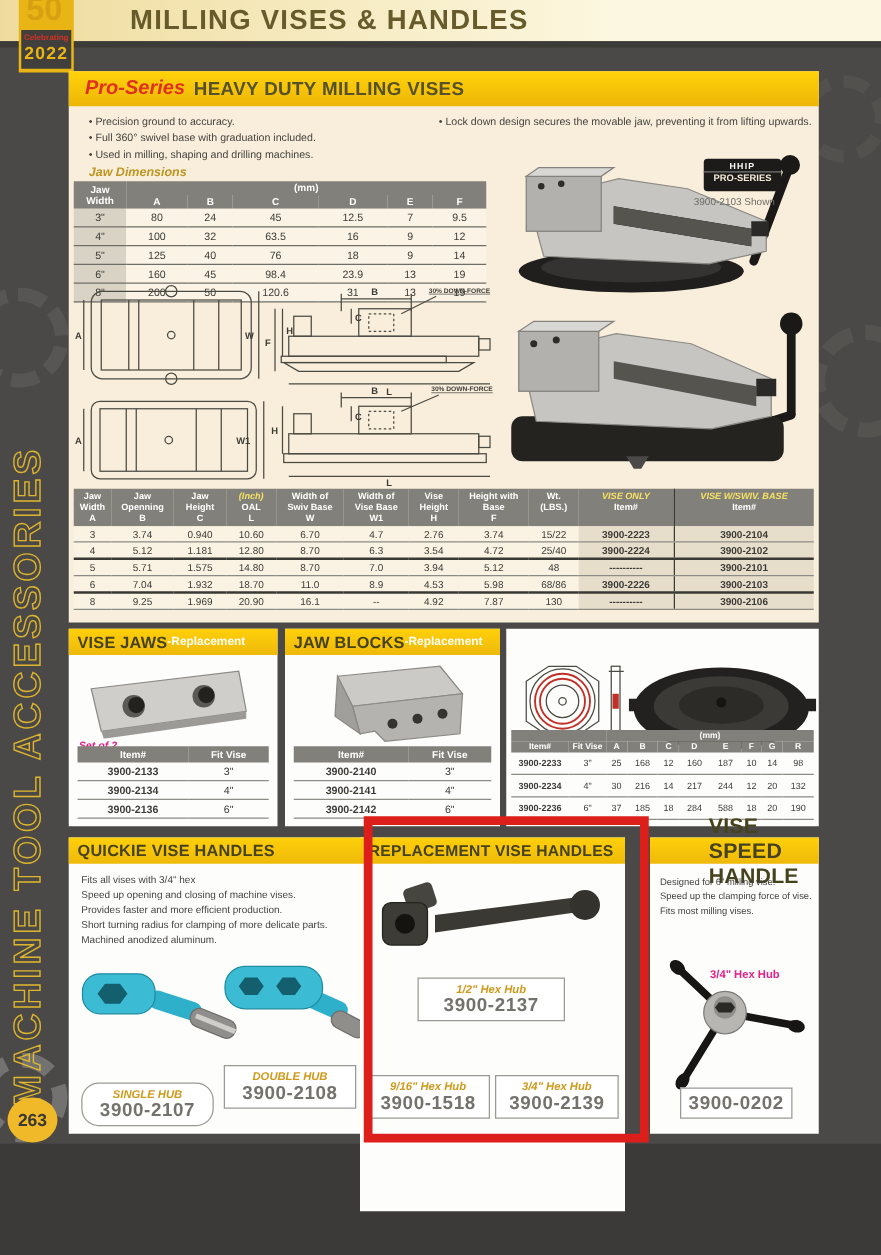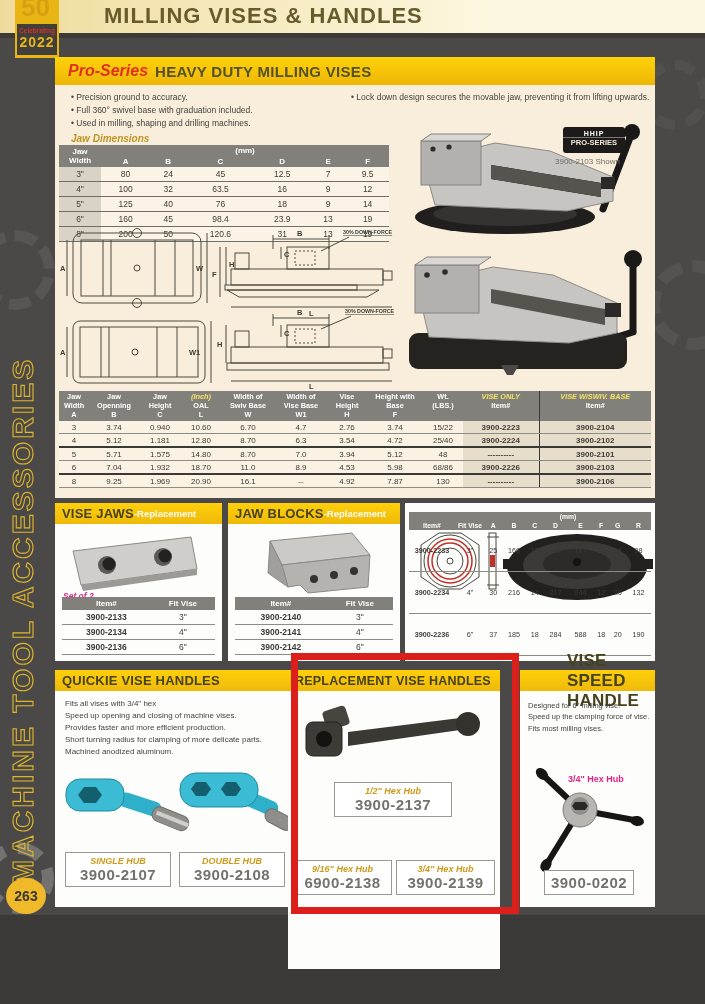--- a/index.html
+++ b/index.html
@@ -85,36 +85,36 @@
   .p-swivel { left:405px; top:503px; width:250px; height:158px; }
   .set-note { position:absolute; left:8px; top:88px; font-size:8.5px; font-weight:bold;
     font-style:italic; color:#e0218a; }
   .fit-table { position:absolute; left:7px; bottom:6px; width:153px; text-align:center; font-size:8.5px; }
   .fit-table th { background:#82807a; color:#fff; font-size:8px; padding:2px; }
   .fit-table td { border-bottom:1px solid #8c8b85; padding:2px; color:#3c3b37; }
   .fit-table td:first-child { font-weight:bold; }
   .p-jawblocks .fit-table { width:158px; }
   .swivel-table { position:absolute; left:4px; bottom:5px; width:242px; text-align:center; }
   .swivel-table th { background:#82807a; color:#fff; font-size:6.8px; padding:1px; }
-  .swivel-table td { font-size:7.2px; border-bottom:1px solid #8c8b85; padding:16px 0; color:#3c3b37; }
+  .swivel-table td { font-size:7.2px; border-bottom:1px solid #8c8b85; padding:4px 0; color:#3c3b37; }
   .swivel-table td:first-child { font-weight:bold; }
 
   
   .p-quickie { left:55px; top:670px; width:240px; height:237px; }
   .p-replace { left:288px; top:670px; width:212px; height:299px; }
   .p-speed { left:520px; top:670px; width:135px; height:237px; }
   .p-replace .panel-bar .t { font-size:12.5px; }
   .p-speed .panel-bar .t { font-size:17px;margin-left:40px; }
   .mini-bullets { position:absolute; list-style:none; font-size:8px; color:#454440; line-height:1.5; }
   .p-quickie .mini-bullets { left:10px; top:28px; width:225px; }
   .p-speed .mini-bullets { left:8px; top:30px; width:122px; font-size:7.5px; }
   .product-box { position:absolute; border:1px solid #9a9994; background:#fff; text-align:center; padding:3px 2px; }
   .product-label { font-size:9px; font-weight:bold; font-style:italic; color:#cf9a1c; }
   .product-item { font-size:15px; font-weight:bold; color:#73726c; letter-spacing:.5px; }
-  .qbox1 { left:10px; top:182px; width:106px; }
+  .qbox1 { left:10px; top:196px; width:106px;border-radius:14px; }
   .qbox2 { left:124px; top:182px; width:106px; }
   .rbox1 { left:46px; top:112px; width:118px; }
   .rbox2 { left:5px; top:190px; width:99px; }
   .rbox3 { left:108px; top:190px; width:99px; }
   .sbox1 { left:24px; top:200px; width:90px; }
   .hub-label { position:absolute; left:48px; top:104px; font-size:9px; font-weight:bold; color:#e0218a; }
   .quickie-art { position:absolute; left:5px; top:95px; }
   .replace-art { position:absolute; left:10px; top:28px; }
   .speed-art { position:absolute; left:2px; top:92px; }
   .jaw-art { position:absolute; left:10px; top:28px; }
@@ -671,21 +671,21 @@
       <circle cx="26" cy="41" r="8" fill="#141310"></circle>
       <polygon points="50,34 162,20 162,32 50,48" fill="#3a3934"></polygon>
       <circle cx="170" cy="26" r="12" fill="#33322d"></circle>
     </svg>
     <div class="product-box rbox1">
       <div class="product-label">1/2" Hex Hub</div>
       <div class="product-item">3900-2137</div>
     </div>
     <div class="product-box rbox2">
       <div class="product-label">9/16" Hex Hub</div>
-      <div class="product-item">6900-2138</div>
+      <div class="product-item">3900-1518</div>
     </div>
     <div class="product-box rbox3">
       <div class="product-label">3/4" Hex Hub</div>
       <div class="product-item">3900-2139</div>
     </div>
   </div>
 
   <div class="panel p-speed">
     <div class="panel-bar">
       <span class="t">VISE SPEED HANDLE</span>

